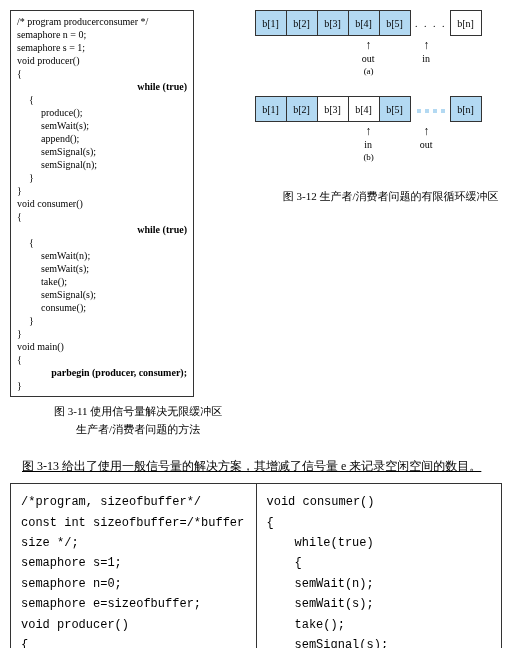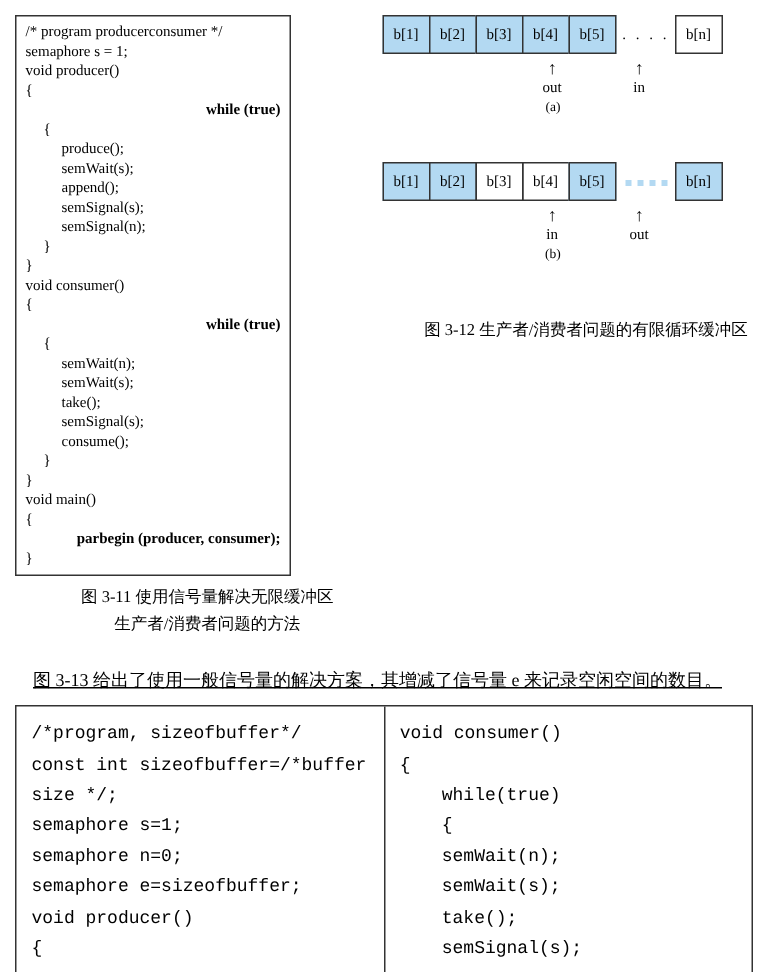--- a/index.html
+++ b/index.html
@@ -32,21 +32,21 @@
     font-size: 11px;
     margin-top: 6px;
     line-height: 1.6;
     padding-left: 44px;
   }
   .right-col {
     flex: 1;
     display: flex;
     flex-direction: column;
     align-items: center;
-    gap: 32px;
+    gap: 20px;
   }
   .buffer-diagram {
     display: flex;
     flex-direction: column;
     align-items: center;
     width: 100%;
   }
   .buffer-row {
     display: flex;
     align-items: center;
@@ -115,20 +115,21 @@
   .code-col .i1 { margin-left: 28px; }
   .code-col .i2 { margin-left: 28px; }
 </style>
 </head>
 <body>
 
 <div class="top-row">
   <div>
     <div class="code-box" id="code311">
         <div class="">/* program  producerconsumer */</div>
+        <div class="">semaphore n = 0;</div>
         <div class="">semaphore s = 1;</div>
         <div class="">void producer()</div>
         <div class="">{</div>
         <div class="indent1 kw">while (true)</div>
         <div class="indent1">{</div>
         <div class="indent2">produce();</div>
         <div class="indent2">semWait(s);</div>
         <div class="indent2">append();</div>
         <div class="indent2">semSignal(s);</div>
         <div class="indent2">semSignal(n);</div>

